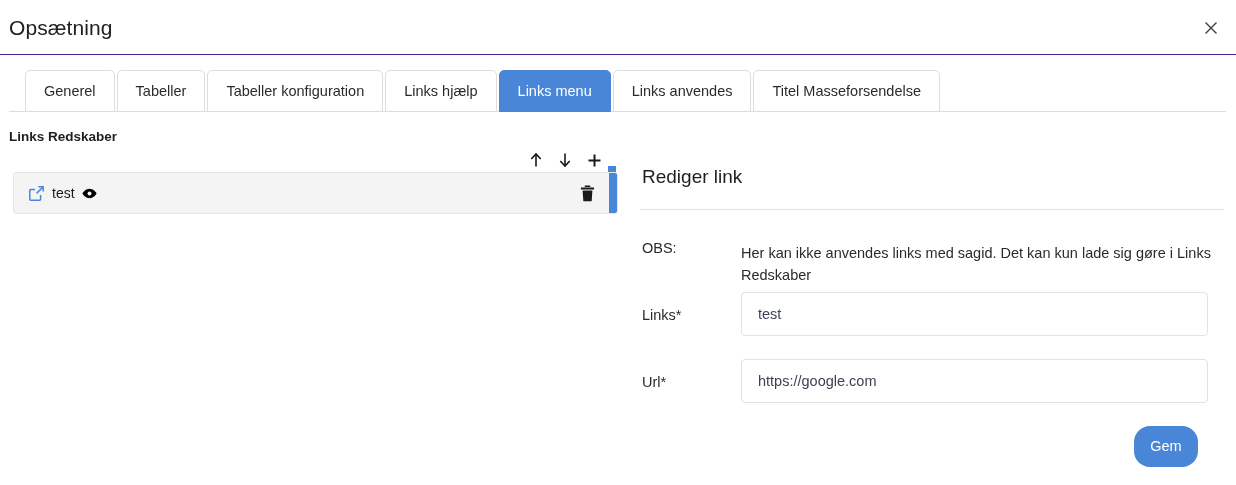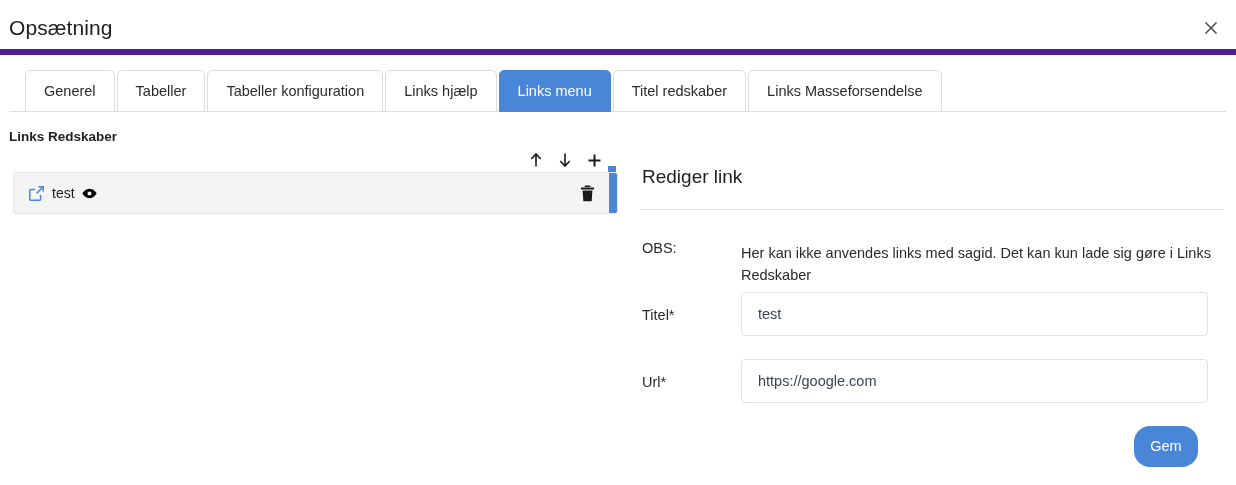--- a/index.html
+++ b/index.html
@@ -15,21 +15,21 @@
     position: relative;
     width: 1236px; height: 485px;
     background: #ffffff;
     overflow: hidden;
   }
 
   
   .modal-header {
     position: absolute; left: 0; top: 0;
     width: 1236px; height: 55px;
-    border-bottom: 6px solid #4c1d95;
+    border-bottom: 1px solid #4c1d95;
     background: #ffffff;
   }
   .modal-title {
     position: absolute; left: 9px; top: 14px;
     font-size: 21px;
     line-height: 28px;
     color: #212121;
     font-weight: 400;
     letter-spacing: .1px;
     white-space: nowrap;
@@ -231,22 +231,22 @@
   </div>
 
   <div class="tabbar">
     <div class="tabbar-underline"></div>
     <div class="tabs">
       <div class="tab">Generel</div>
       <div class="tab">Tabeller</div>
       <div class="tab">Tabeller konfiguration</div>
       <div class="tab">Links hjælp</div>
       <div class="tab active">Links menu</div>
-      <div class="tab">Titel redskaber</div>
-      <div class="tab">Links Masseforsendelse</div>
+      <div class="tab">Links anvendes</div>
+      <div class="tab">Titel Masseforsendelse</div>
     </div>
   </div>
 
   <div class="left-col">
     <div class="section-label">Links Redskaber</div>
 
     <div class="list-toolbar">
       <div class="tool-icon">
         <svg width="14" height="16" viewBox="0 0 14 16" fill="none" stroke="currentColor" stroke-width="1.6">
           <line x1="7" y1="14.5" x2="7" y2="2"></line>
@@ -301,21 +301,21 @@
   <div class="right-panel">
     <div class="panel-title">Rediger link</div>
     <div class="panel-divider"></div>
 
     <div class="field-row" style="top:118px;">
       <div class="field-label">OBS:</div>
       <div class="note-text">Her kan ikke anvendes links med sagid. Det kan kun lade sig gøre i Links Redskaber</div>
     </div>
 
     <div class="field-row" style="top:185px;">
-      <div class="field-label">Titel*</div>
+      <div class="field-label">Links*</div>
       <input class="text-input" type="text" value="test" style="">
     </div>
 
     <div class="field-row" style="top:252px;">
       <div class="field-label">Url*</div>
       <input class="text-input" type="text" value="https://google.com" style="">
     </div>
   </div>
 
   <button class="save-btn">Gem</button>

